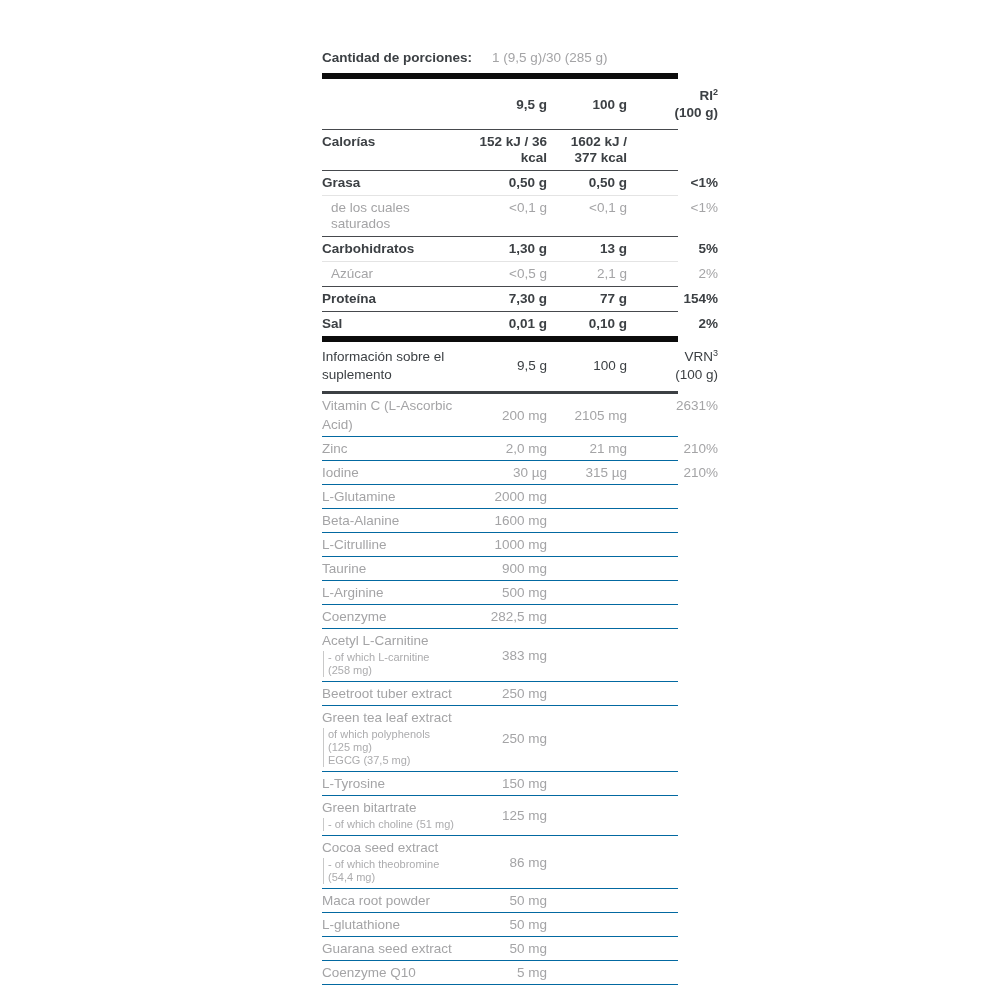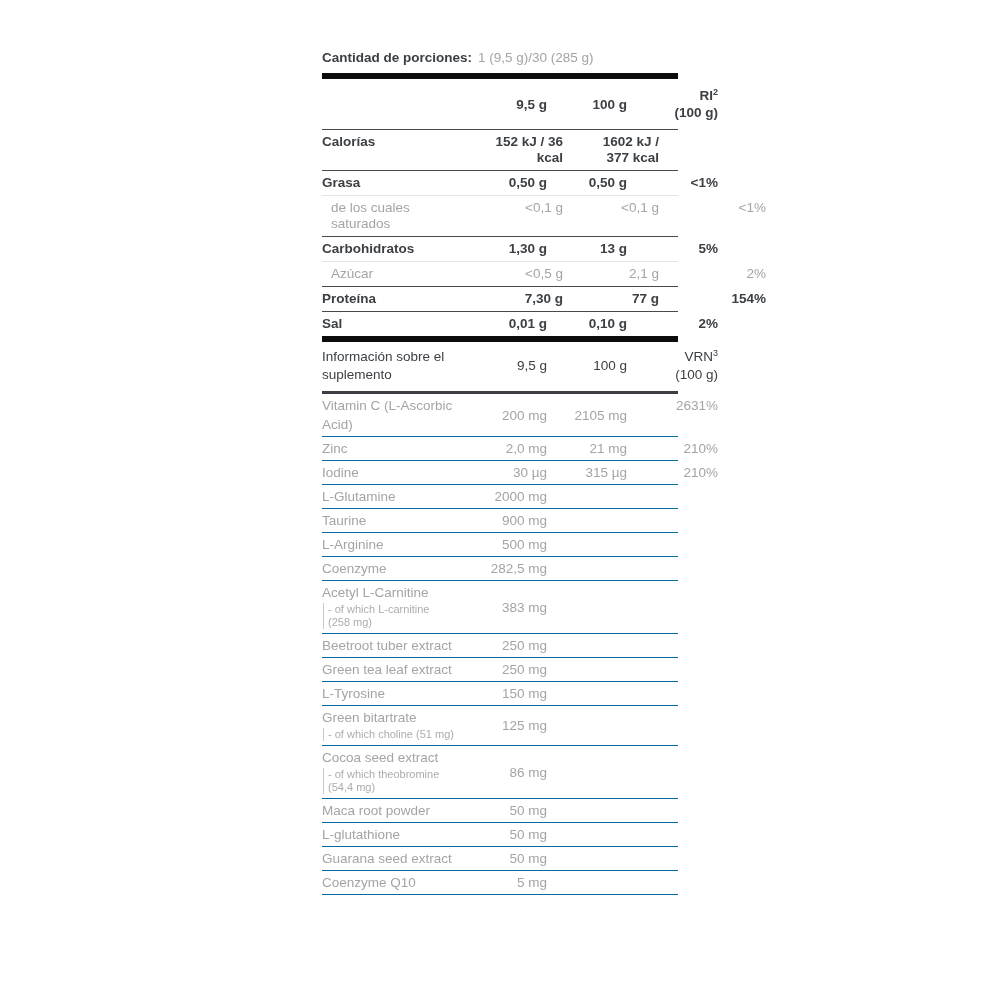--- a/index.html
+++ b/index.html
@@ -6,21 +6,21 @@
   #stage{
     position:relative;width:1000px;height:1000px;background:#ffffff;overflow:hidden;
     font-family:"Liberation Sans","DejaVu Sans",sans-serif;
     color:#3c4044;
   }
   #label-table{
     position:absolute;left:322px;top:50px;width:356px;
   }
   
   .serving{
-    display:flex;gap:6px;align-items:baseline;
+    display:flex;gap:20px;align-items:baseline;
     font-size:13.5px;line-height:16px;padding-bottom:7px;
   }
   .serving .k{font-weight:700;color:#3c4044;}
   .serving .v{color:#a4a4a6;font-weight:400;}
   
   .blackbar{height:6px;background:#0c0c0c;width:100%;}
   
   .row{display:flex;align-items:flex-start;padding:3px 0;}
   .lab{flex:0 0 132px;text-align:left;}
   .c1{flex:0 0 93px;text-align:right;}
@@ -36,21 +36,21 @@
   
   .n-row{font-size:13.5px;line-height:16px;padding:4px 0;}
   .n-row.strong .lab,.n-row.strong .c1,.n-row.strong .c2,.n-row.strong .c3{
     font-weight:700;color:#3c4044;
   }
   .n-row.subrow .lab,.n-row.subrow .c1,.n-row.subrow .c2,.n-row.subrow .c3{
     font-weight:400;color:#a4a4a6;
   }
   .n-row.subrow .lab{padding-left:9px;flex-basis:123px;}
   .div-light{border-bottom:1px solid #e4e4e4;}
-  .div-dark{border-bottom:1px solid #46494d;gap:16px;}
+  .div-dark{border-bottom:1px solid #46494d;}
   
   .s-head{
     display:flex;align-items:center;padding:6px 0 7px 0;
     border-bottom:3px solid #3c4044;
     font-weight:400;font-size:13.5px;line-height:18px;
   }
   .s-head .two{display:flex;flex-direction:column;}
   
   .supp-row{
     display:flex;align-items:center;padding:2px 0;
@@ -173,20 +173,36 @@
         <div class="row supp-row">
           <span class="lab">
             <div>L-Glutamine</div>
           </span>
           <span class="c1">2000 mg</span>
           <span class="c2"></span>
           <span class="c3"></span>
         </div>
         <div class="row supp-row">
           <span class="lab">
+            <div>Beta-Alanine</div>
+          </span>
+          <span class="c1">1600 mg</span>
+          <span class="c2"></span>
+          <span class="c3"></span>
+        </div>
+        <div class="row supp-row">
+          <span class="lab">
+            <div>L-Citrulline</div>
+          </span>
+          <span class="c1">1000 mg</span>
+          <span class="c2"></span>
+          <span class="c3"></span>
+        </div>
+        <div class="row supp-row">
+          <span class="lab">
             <div>Taurine</div>
           </span>
           <span class="c1">900 mg</span>
           <span class="c2"></span>
           <span class="c3"></span>
         </div>
         <div class="row supp-row">
           <span class="lab">
             <div>L-Arginine</div>
           </span>
@@ -217,20 +233,24 @@
           <span class="lab">
             <div>Beetroot tuber extract</div>
           </span>
           <span class="c1">250 mg</span>
           <span class="c2"></span>
           <span class="c3"></span>
         </div>
         <div class="row supp-row">
           <span class="lab">
             <div>Green tea leaf extract</div>
+            <div class="supp-sub">
+              <div>of which polyphenols (125 mg)</div>
+              <div>EGCG (37,5 mg)</div>
+            </div>
           </span>
           <span class="c1">250 mg</span>
           <span class="c2"></span>
           <span class="c3"></span>
         </div>
         <div class="row supp-row">
           <span class="lab">
             <div>L-Tyrosine</div>
           </span>
           <span class="c1">150 mg</span>

